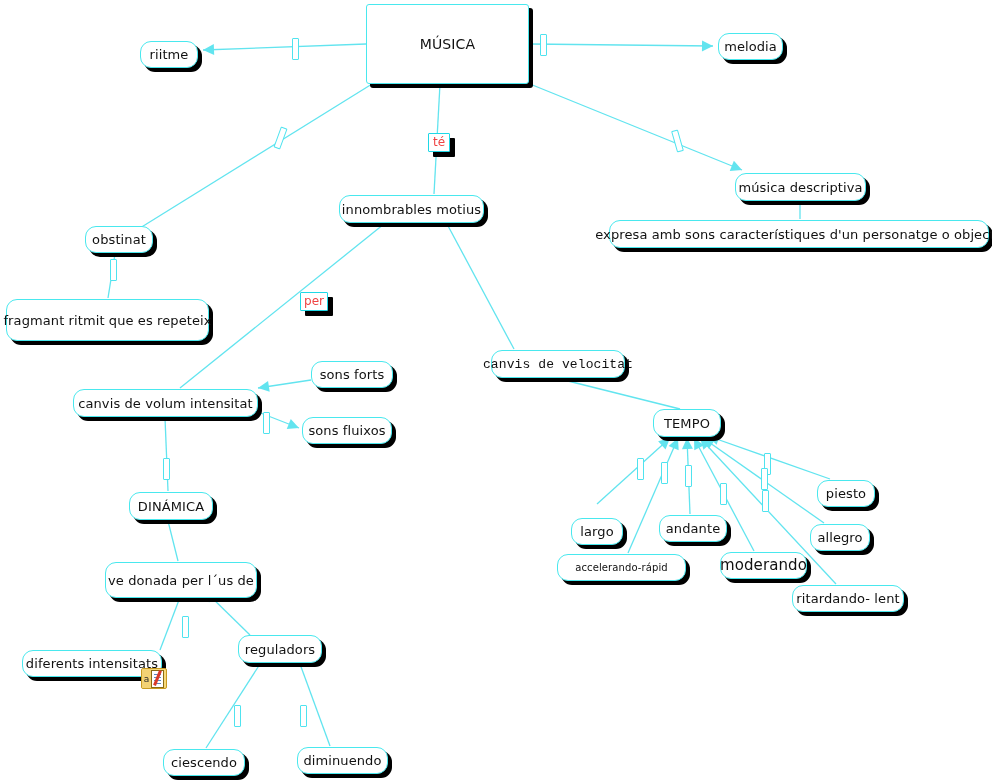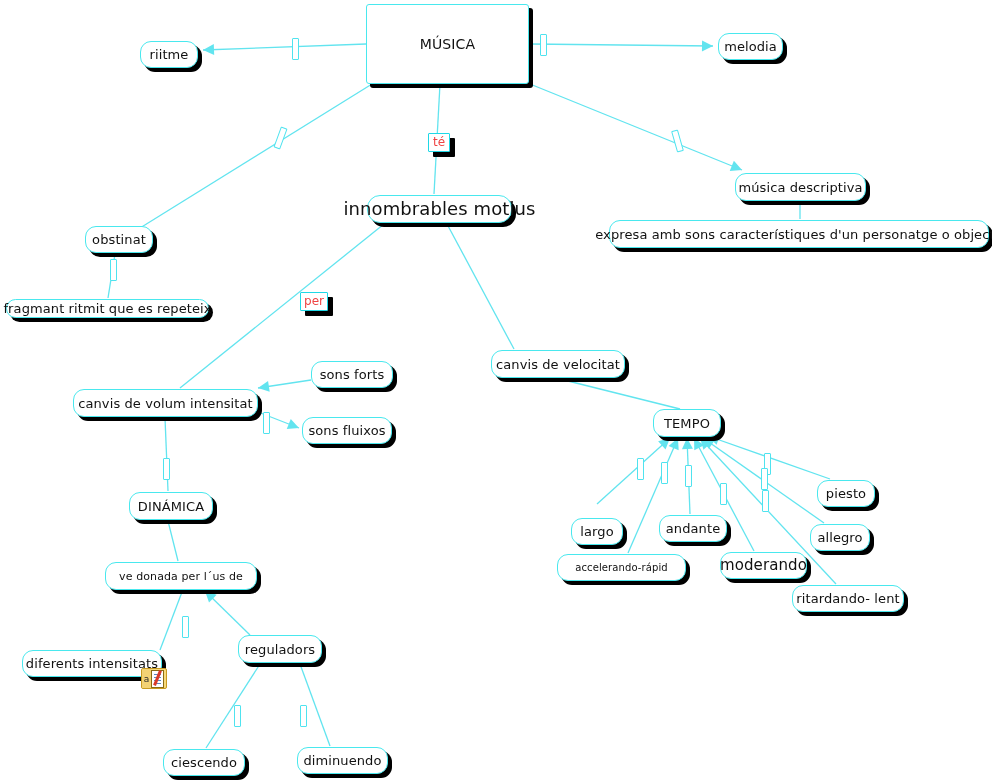--- a/index.html
+++ b/index.html
@@ -248,39 +248,39 @@
     </div>
     <div class="node rounded" style="left: 718px; top: 33px; width: 65px; height: 27px; font-size: 13px;">
       <span class="node-label">melodia</span>
     </div>
     <div class="node rounded" style="left: 735px; top: 173px; width: 131px; height: 28px; font-size: 13px;">
       <span class="node-label">música descriptiva</span>
     </div>
     <div class="node rounded" style="left: 609px; top: 220px; width: 380px; height: 28px; font-size: 13px;">
       <span class="node-label">expresa amb sons característiques d'un personatge o objecte</span>
     </div>
-    <div class="node rounded" style="left: 367px; top: 195px; width: 145px; height: 28px; font-size: 18px; border-radius: 13px;">
+    <div class="node rounded" style="left: 339px; top: 195px; width: 145px; height: 28px; font-size: 13px;">
       <span class="node-label">innombrables motius</span>
     </div>
     <div class="node rounded" style="left: 85px; top: 226px; width: 68px; height: 27px; font-size: 13px;">
       <span class="node-label">obstinat</span>
     </div>
-    <div class="node rounded" style="left: 6px; top: 299px; width: 203px; height: 19px; font-size: 13px;">
+    <div class="node rounded" style="left: 6px; top: 299px; width: 203px; height: 42px; font-size: 13px;">
       <span class="node-label">fragmant ritmit que es repeteix</span>
     </div>
     <div class="node rounded" style="left: 73px; top: 389px; width: 185px; height: 28px; font-size: 13px;">
       <span class="node-label">canvis de volum intensitat</span>
     </div>
     <div class="node rounded" style="left: 311px; top: 361px; width: 82px; height: 27px; font-size: 13px;">
       <span class="node-label">sons forts</span>
     </div>
     <div class="node rounded" style="left: 302px; top: 417px; width: 90px; height: 27px; font-size: 13px;">
       <span class="node-label">sons fluixos</span>
     </div>
-    <div class="node rounded" style="left: 491px; top: 350px; width: 134px; height: 28px; font-size: 13px;">
+    <div class="node rounded" style="left: 491px; top: 350px; width: 134px; height: 28px; font-size: 13px; font-family: Liberation Mono, monospace;">
       <span class="node-label">canvis  de velocitat</span>
     </div>
     <div class="node rounded" style="left: 653px; top: 409px; width: 68px; height: 28px; font-size: 13px;">
       <span class="node-label">TEMPO</span>
     </div>
     <div class="node rounded" style="left: 571px; top: 505px; width: 52px; height: 27px; font-size: 13px; margin-top: 13px;">
       <span class="node-label">largo</span>
     </div>
     <div class="node rounded" style="left: 557px; top: 554px; width: 129px; height: 27px; font-size: 10px;">
       <span class="node-label">accelerando-rápid</span>
@@ -296,21 +296,21 @@
     </div>
     <div class="node rounded" style="left: 810px; top: 524px; width: 60px; height: 27px; font-size: 13px;">
       <span class="node-label">allegro</span>
     </div>
     <div class="node rounded" style="left: 792px; top: 585px; width: 112px; height: 27px; font-size: 13px;">
       <span class="node-label">ritardando- lent</span>
     </div>
     <div class="node rounded" style="left: 129px; top: 492px; width: 84px; height: 28px; font-size: 13px;">
       <span class="node-label">DINÁMICA</span>
     </div>
-    <div class="node rounded" style="left: 105px; top: 562px; width: 152px; height: 28px; font-size: 11px;">
+    <div class="node rounded" style="left: 105px; top: 562px; width: 152px; height: 36px; font-size: 13px;">
       <span class="node-label">ve donada per l´us de</span>
     </div>
     <div class="node rounded" style="left: 22px; top: 650px; width: 140px; height: 27px; font-size: 13px;">
       <span class="node-label">diferents intensitats</span>
     </div>
     <div class="node rounded" style="left: 238px; top: 635px; width: 84px; height: 28px; font-size: 13px;">
       <span class="node-label">reguladors</span>
     </div>
     <div class="node rounded" style="left: 163px; top: 749px; width: 82px; height: 27px; font-size: 13px;">
       <span class="node-label">ciescendo</span>

